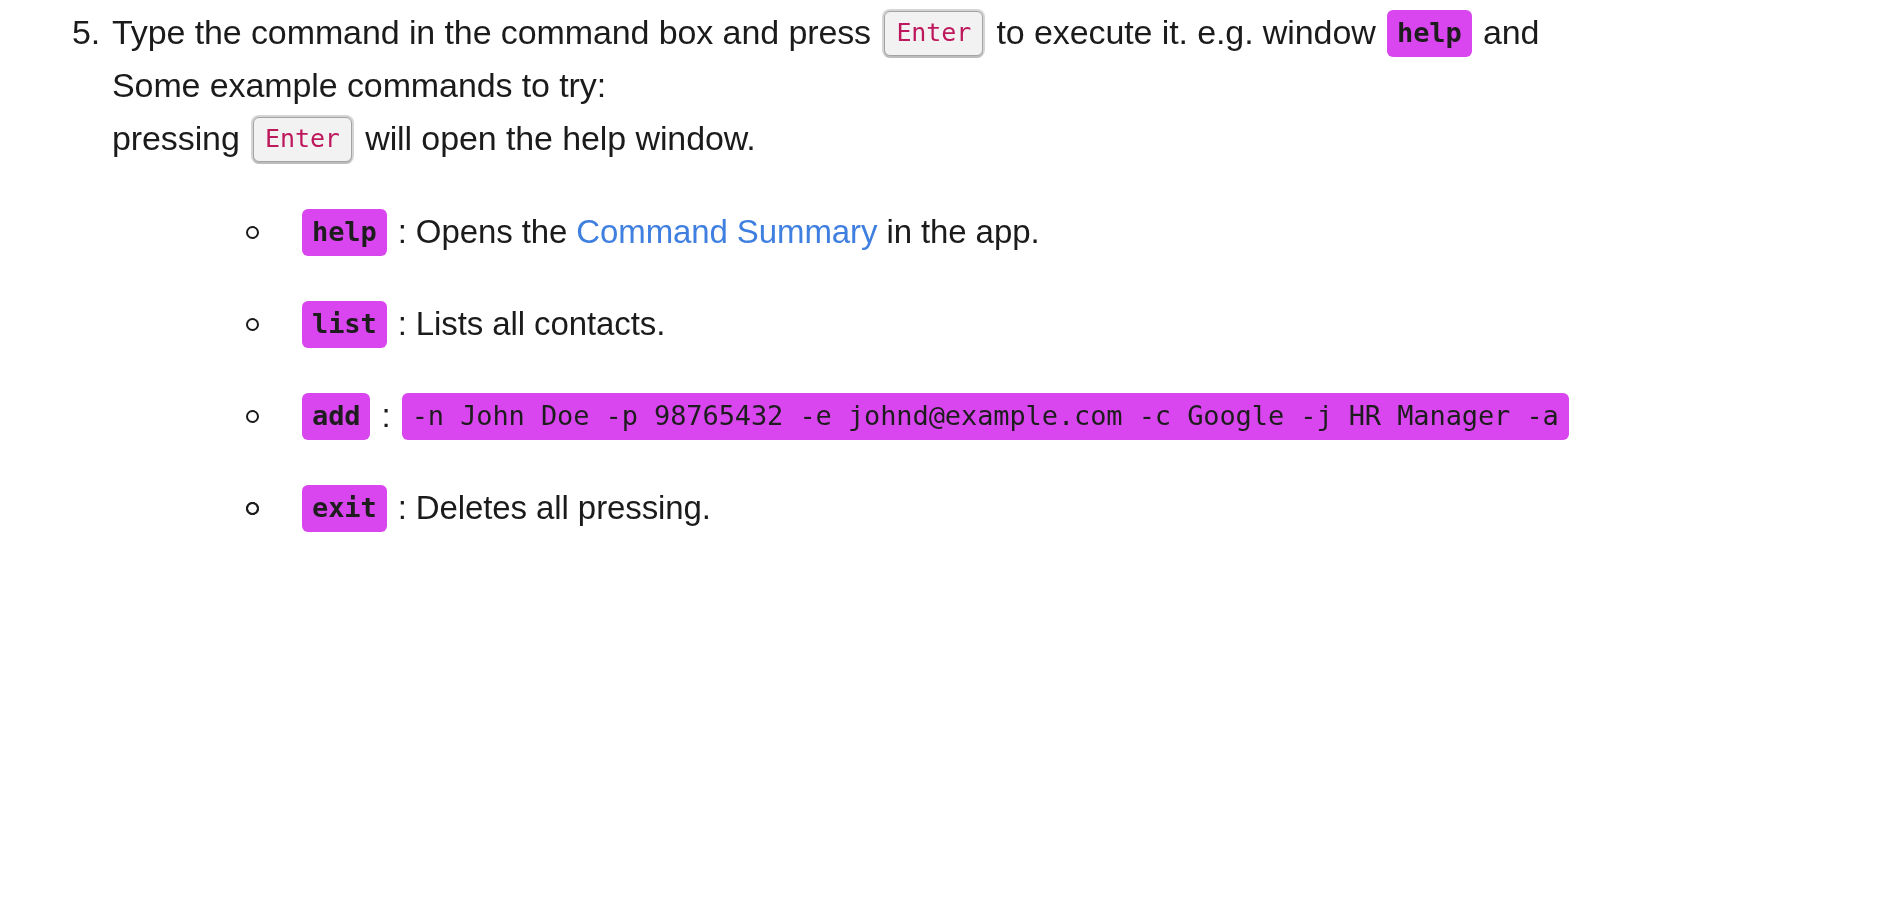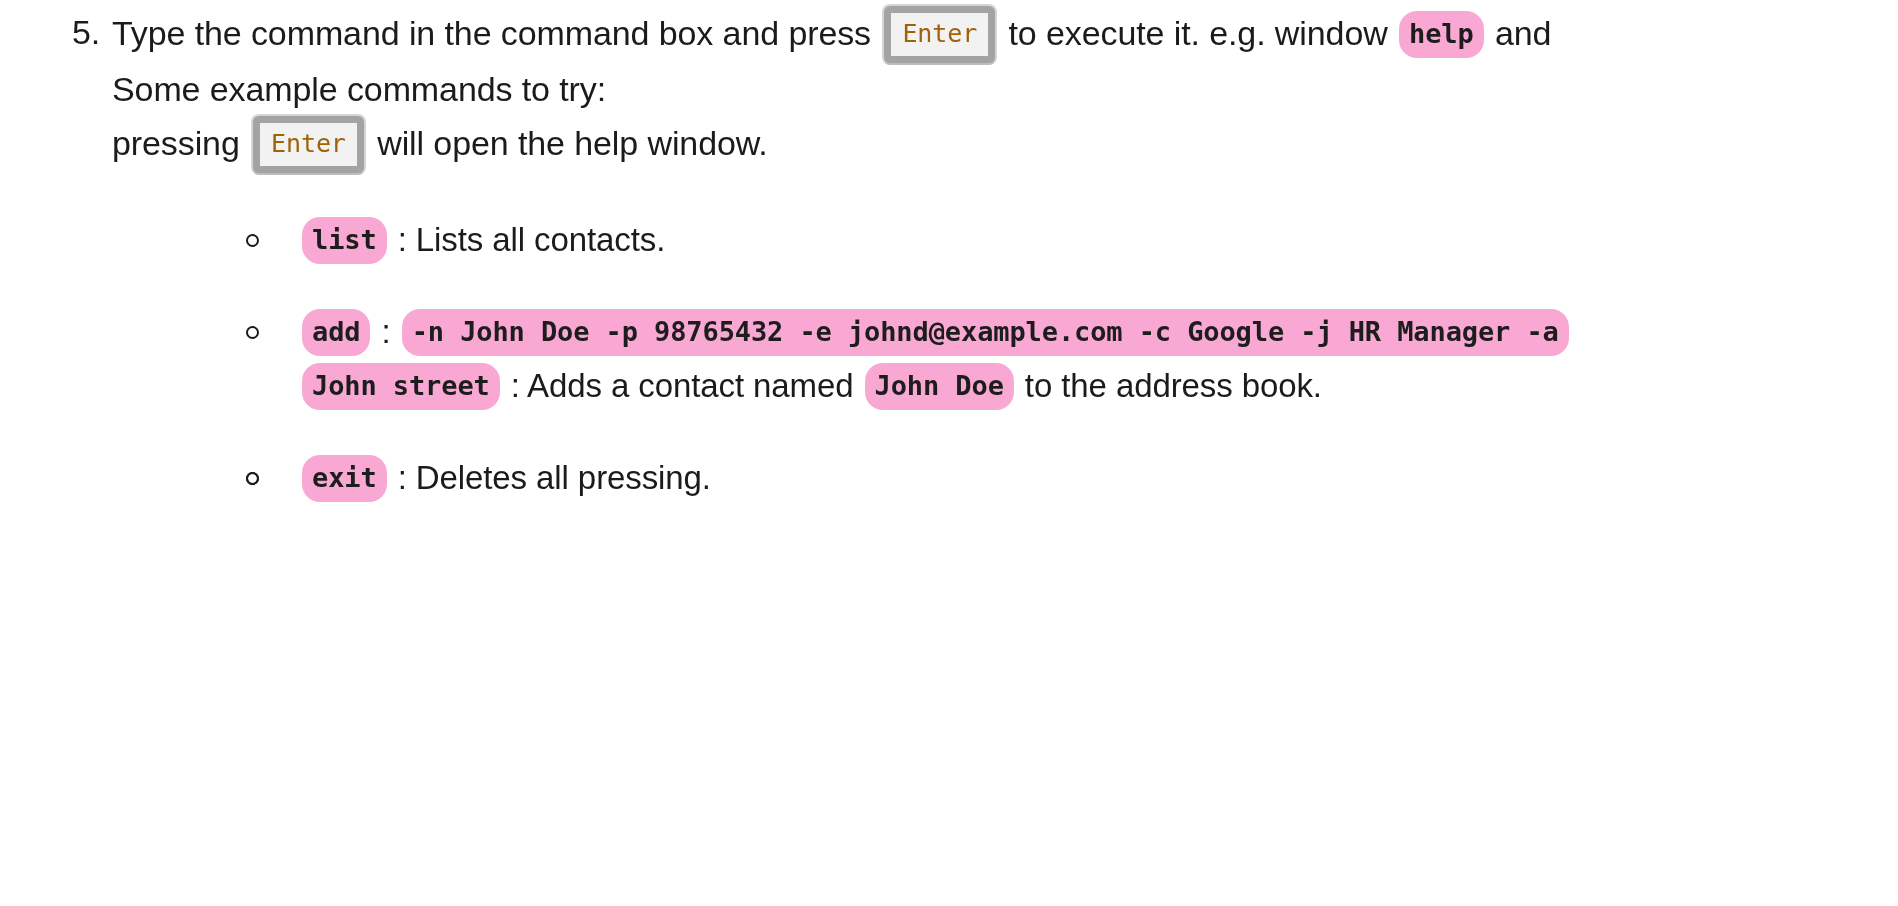--- a/index.html
+++ b/index.html
@@ -59,43 +59,43 @@
 
   
   kbd.key {
     display: inline-block;
     font-family: "DejaVu Sans Mono", monospace;
     font-size: 25px;
     line-height: 1;
     padding: 8px 11px 10px 11px;
     margin: 0 4px;
     vertical-align: 3px;
-    color: #a16207;
+    color: #be185d;
     background: #f2f2f2;
-    border: 7px solid #a3a3a3;
+    border: 1px solid #a3a3a3;
     border-radius: 6px;
     box-shadow: 0 2px 0 0 #bdbdbd, 0 0 0 2px #d5d5d5;
   }
 
   
   code.ic {
     display: inline-block;
     font-family: "DejaVu Sans Mono", monospace;
     font-weight: bold;
     font-size: 27px;
     line-height: 1;
     padding: 9px 10px 11px 10px;
     margin: 0 2px;
     vertical-align: 2px;
     color: #1d1d1d;
-    background: #f9a8d4;
-    border-radius: 18px;
+    background: #d946ef;
+    border-radius: 6px;
     white-space: pre;
   }
-  code.ic.plain { font-weight: bold; }
+  code.ic.plain { font-weight: normal; }
 
   
   ul.cmds {
     list-style: none;
     margin: 0;
     padding: 0;
   }
   li.cmd {
     position: relative;
     padding-left: 188px;
@@ -135,30 +135,33 @@
 
         <span class="step-line l1"><span>Type the command in the command box and press </span><kbd class="key">Enter</kbd><span> to execute it. e.g. window </span><code class="ic">help</code><span> and</span></span>
 
         <span class="step-line l3">Some example commands to try:</span>
 
         <span class="step-line l2"><span>pressing </span><kbd class="key">Enter</kbd><span> will open the help window.</span></span>
       </span>
 
       <ul class="cmds">
 
+        <li class="cmd">
+          <span class="bullet"></span>
+          <span class="cmd-text"><code class="ic">help</code><span> : Opens the </span><a class="link" href="#">Command Summary</a><span> in the app.</span></span>
+        </li>
 
         <li class="cmd">
           <span class="bullet"></span>
           <span class="cmd-text"><code class="ic">list</code><span> : Lists all contacts.</span></span>
         </li>
 
         <li class="cmd">
           <span class="bullet"></span>
           <span class="cmd-text"><code class="ic">add</code><span> : </span><code class="ic plain">-n John Doe -p 98765432 -e johnd@example.com -c Google -j HR Manager -a</code></span>
-          <span class="cmd-text wrap2"><code class="ic plain">John street</code><span> : Adds a contact named </span><code class="ic plain">John Doe</code><span> to the address book.</span></span>
         </li>
 
         <li class="cmd">
           <span class="bullet"></span>
         </li>
 
         <li class="cmd">
           <span class="bullet"></span>
           <span class="cmd-text"><code class="ic">exit</code><span> : Deletes all pressing.</span></span>
         </li>

